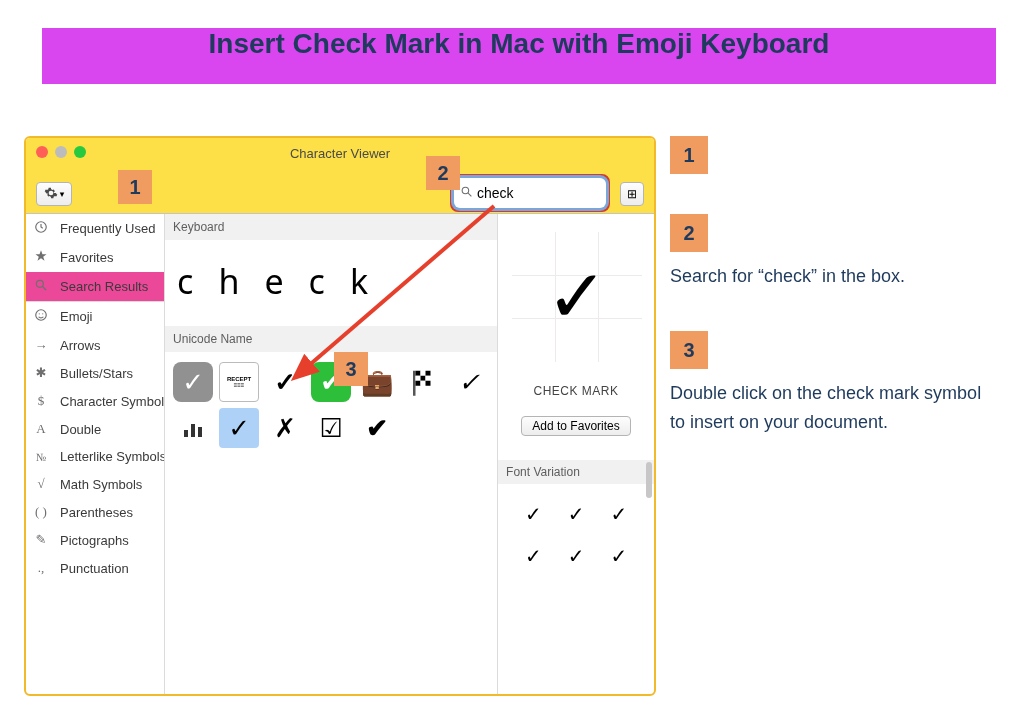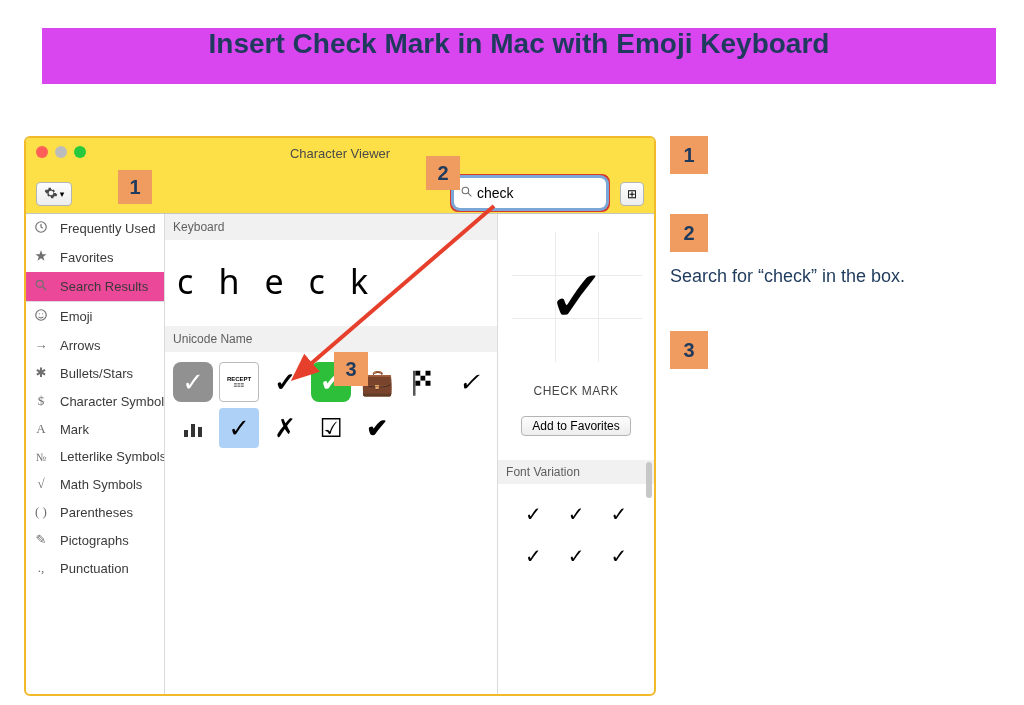--- a/index.html
+++ b/index.html
@@ -429,21 +429,21 @@
         <div class="sidebar-item">
           <span><span class="txt-icon">✱</span></span>
           <span>Bullets/Stars</span>
         </div>
         <div class="sidebar-item">
           <span><span class="txt-icon">$</span></span>
           <span>Character Symbols</span>
         </div>
         <div class="sidebar-item">
           <span><span class="txt-icon" style="font-family:serif;">A</span></span>
-          <span>Mark</span>
+          <span>Double</span>
         </div>
         <div class="sidebar-item">
           <span><span class="txt-icon" style="font-size:11px;">№</span></span>
           <span>Letterlike Symbols</span>
         </div>
         <div class="sidebar-item">
           <span><span class="txt-icon">√</span></span>
           <span>Math Symbols</span>
         </div>
         <div class="sidebar-item">
@@ -550,14 +550,15 @@
 <div class="instructions">
   <div class="step">
     <div class="step-num">1</div>
   </div>
   <div class="step">
     <div class="step-num">2</div>
     <div>Search for “check” in the box.</div>
   </div>
   <div class="step">
     <div class="step-num">3</div>
+    <div>Double click on the check mark symbol to insert on your document.</div>
   </div>
 </div>
 
 </body></html>

